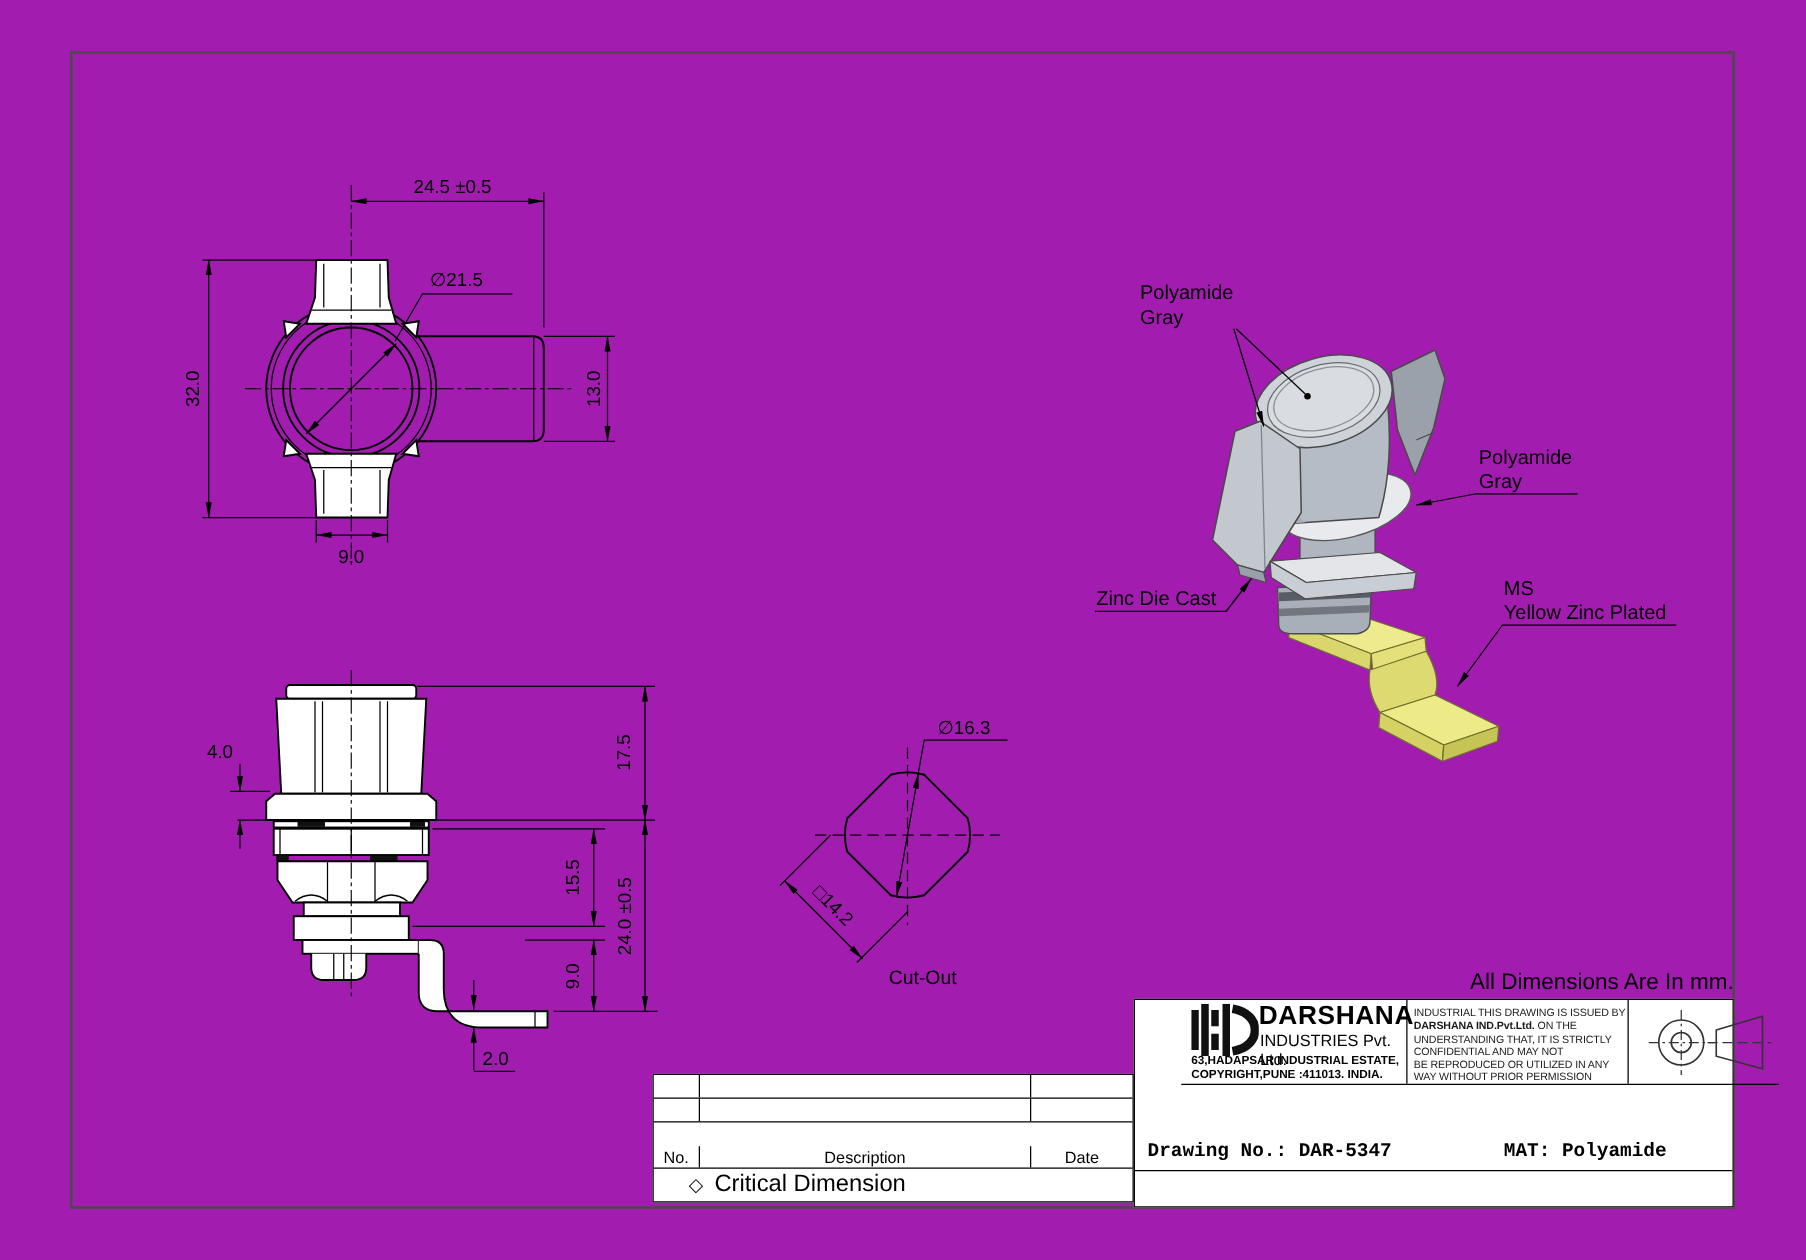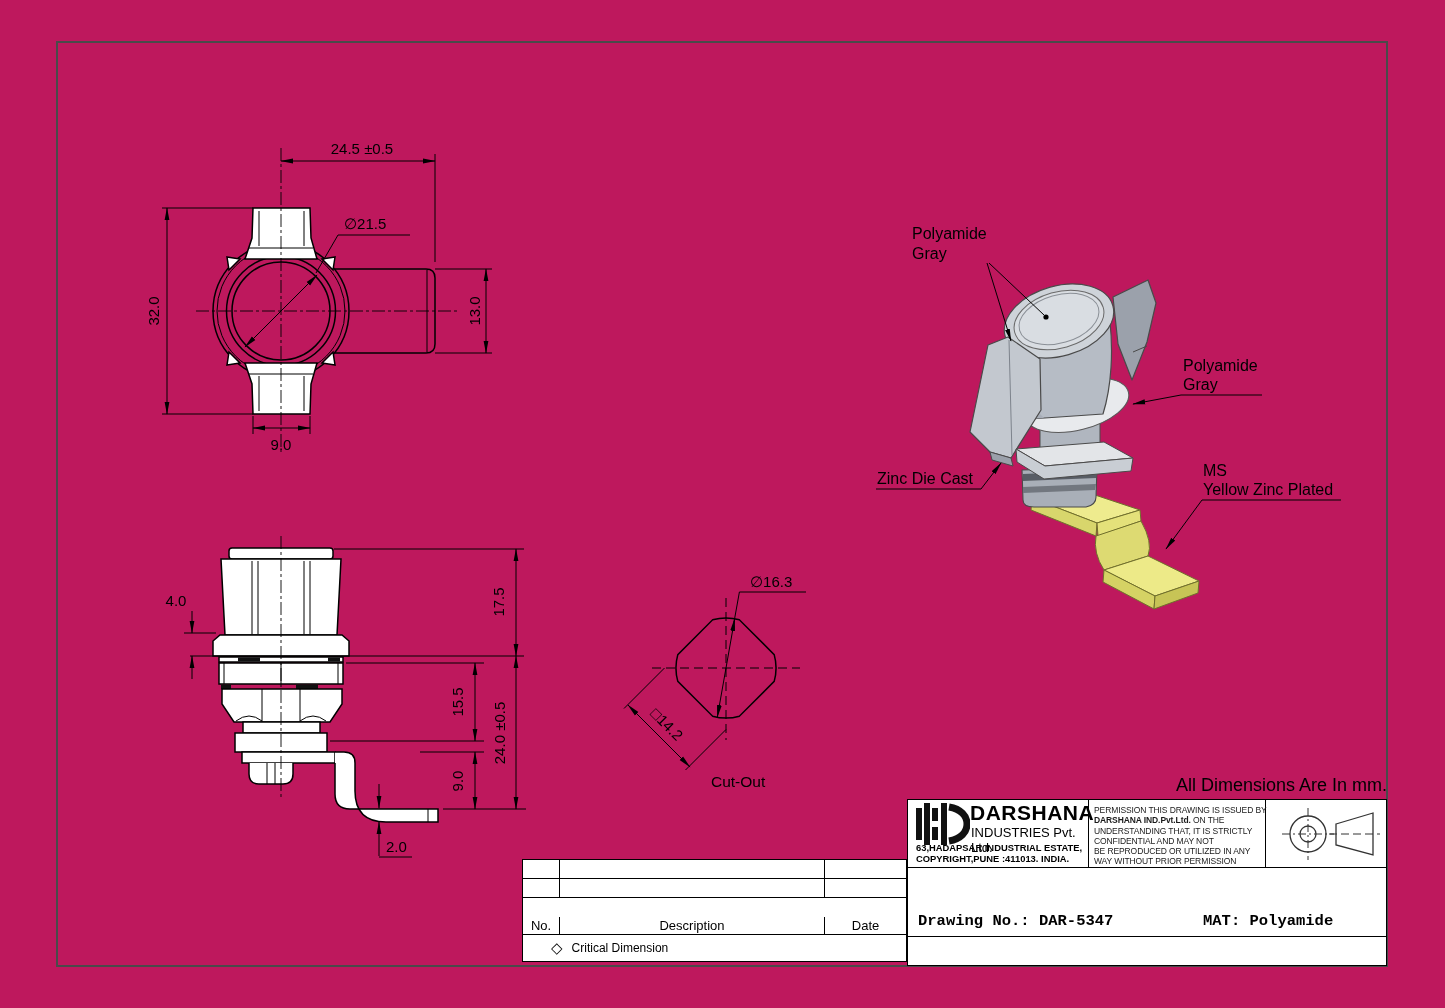--- a/index.html
+++ b/index.html
@@ -1,35 +1,35 @@
 <!DOCTYPE html>
 <html><head>
 <meta charset="utf-8">
 <style>
   html,body { margin:0; padding:0; background:#fff; }
-  .sheet { position:relative; width:1445px; height:1008px; background:#be185d; overflow:hidden;
+  .sheet { position:relative; width:1445px; height:1008px; background:#a21caf; overflow:hidden;
            font-family:"Liberation Sans",sans-serif; }
   svg text { user-select:none; }
 
   
   .pl  { fill:none; stroke:#000; stroke-width:1.5; }
   .plw { fill:#fff; stroke:#000; stroke-width:1.5; }
   .tl  { fill:none; stroke:#000; stroke-width:1; }
   .cl  { fill:none; stroke:#000; stroke-width:0.9; stroke-dasharray:13 3 3 3; }
   .dl  { fill:none; stroke:#000; stroke-width:1; }
   .dsh { fill:none; stroke:#000; stroke-width:1; stroke-dasharray:9 5; }
   .blk { fill:#111; stroke:none; }
   text.d   { font-family:"Liberation Sans",sans-serif; font-size:15px; fill:#000; }
   text.iso { font-family:"Liberation Sans",sans-serif; font-size:16px; fill:#000; }
 
   
   .title-block { position:absolute; left:907px; top:799px; width:480px; height:167px;
                  border:1.6px solid #000; box-sizing:border-box; background:#fff; }
   .tb-row { position:absolute; left:0; width:100%; box-sizing:border-box; }
-  .tb-r1 { top:0; height:68px; border-bottom:1.6px solid #000; }
+  .tb-r1 { top:0; height:68px; border-bottom:1.6px solid #000;margin-left:37px; }
   .tb-r2 { top:68px; height:37px; border-bottom:1.6px solid #000; }
   .tb-r3 { top:105px; height:32px; border-bottom:1.6px solid #000; }
   .tb-r4 { top:137px; height:27px; }
   .tb-cell { position:absolute; top:0; height:100%; box-sizing:border-box; }
   .tb-logo { left:0; width:181px; border-right:1.6px solid #000; }
   .tb-copy { left:181px; width:177px; border-right:1.6px solid #000; padding:5px 4px 0 5px; }
   .tb-sym  { left:358px; width:119px; }
   .logo-name { position:absolute; left:62px; top:1px; font-size:21px; font-weight:700;
                letter-spacing:0.5px; color:#000; }
   .logo-sub  { position:absolute; left:63px; top:25px; font-size:13px; color:#000; }
@@ -47,21 +47,21 @@
   .rev-table { position:absolute; left:522px; top:859px; width:385px; height:103px;
                border:1.5px solid #000; box-sizing:border-box; background:#fff; font-size:13px; color:#000; }
   .rv-row { position:absolute; left:0; width:100%; border-bottom:1.5px solid #000; box-sizing:border-box; }
   .rv-cell { position:absolute; top:0; height:100%; box-sizing:border-box; display:flex; align-items:center; }
   .rv-no   { left:0; width:37px; border-right:1.5px solid #000; justify-content:center; }
   .rv-desc { left:37px; width:265px; border-right:1.5px solid #000; padding-left:5px; }
   .rv-desc.ctr { justify-content:center; padding-left:0; }
   .rv-date { left:302px; right:0; width:auto; justify-content:center; }
   .rv-footer { position:absolute; left:0; right:0; top:75px; bottom:0; display:flex; align-items:center; }
   .rv-diamond { margin-left:28px; font-size:15px; }
-  .rv-critical { margin-left:9px; font-size:12px;text-align:center; }
+  .rv-critical { margin-left:9px; font-size:19px;text-align:center; }
 
   .units-note { position:absolute; right:58px; top:775px; font-size:18px; color:#000; }
 </style>
 </head>
 <body>
 
 <div class="sheet">
 
 <svg width="1445" height="1008" viewBox="0 0 1445 1008">
   <defs>
@@ -270,21 +270,21 @@
         <rect x="16" y="24" width="6" height="13" fill="#111"></rect>
         <rect x="25" y="0" width="6" height="42" fill="#111"></rect>
         <path d="M33,4 C45,6 51,13 51,21 C51,29 45,36 33,38" fill="none" stroke="#111" stroke-width="7"></path>
       </svg>
       <div class="logo-name">DARSHANA</div>
       <div class="logo-sub">INDUSTRIES Pvt. Ltd.</div>
       <div class="logo-addr1">63,HADAPSAR INDUSTRIAL ESTATE,</div>
       <div class="logo-addr2">COPYRIGHT,PUNE :411013. INDIA.</div>
     </div>
     <div class="tb-cell tb-copy">
-      <div class="copy-line">PERMISSION THIS DRAWING IS ISSUED BY</div>
+      <div class="copy-line">INDUSTRIAL THIS DRAWING IS ISSUED BY</div>
       <div class="copy-line"><span class="copy-bold">DARSHANA IND.Pvt.Ltd.</span><span> ON THE</span></div>
       <div class="copy-line">UNDERSTANDING THAT, IT IS STRICTLY</div>
       <div class="copy-line">CONFIDENTIAL AND MAY NOT</div>
       <div class="copy-line">BE REPRODUCED OR UTILIZED IN ANY</div>
       <div class="copy-line">WAY WITHOUT PRIOR PERMISSION</div>
     </div>
     <div class="tb-cell tb-sym">
       <svg width="119" height="66" viewBox="0 0 119 66">
         <circle cx="42" cy="34" r="18" fill="none" stroke="#333" stroke-width="1.3"></circle>
         <circle cx="42" cy="34" r="8" fill="none" stroke="#333" stroke-width="1.3"></circle>

